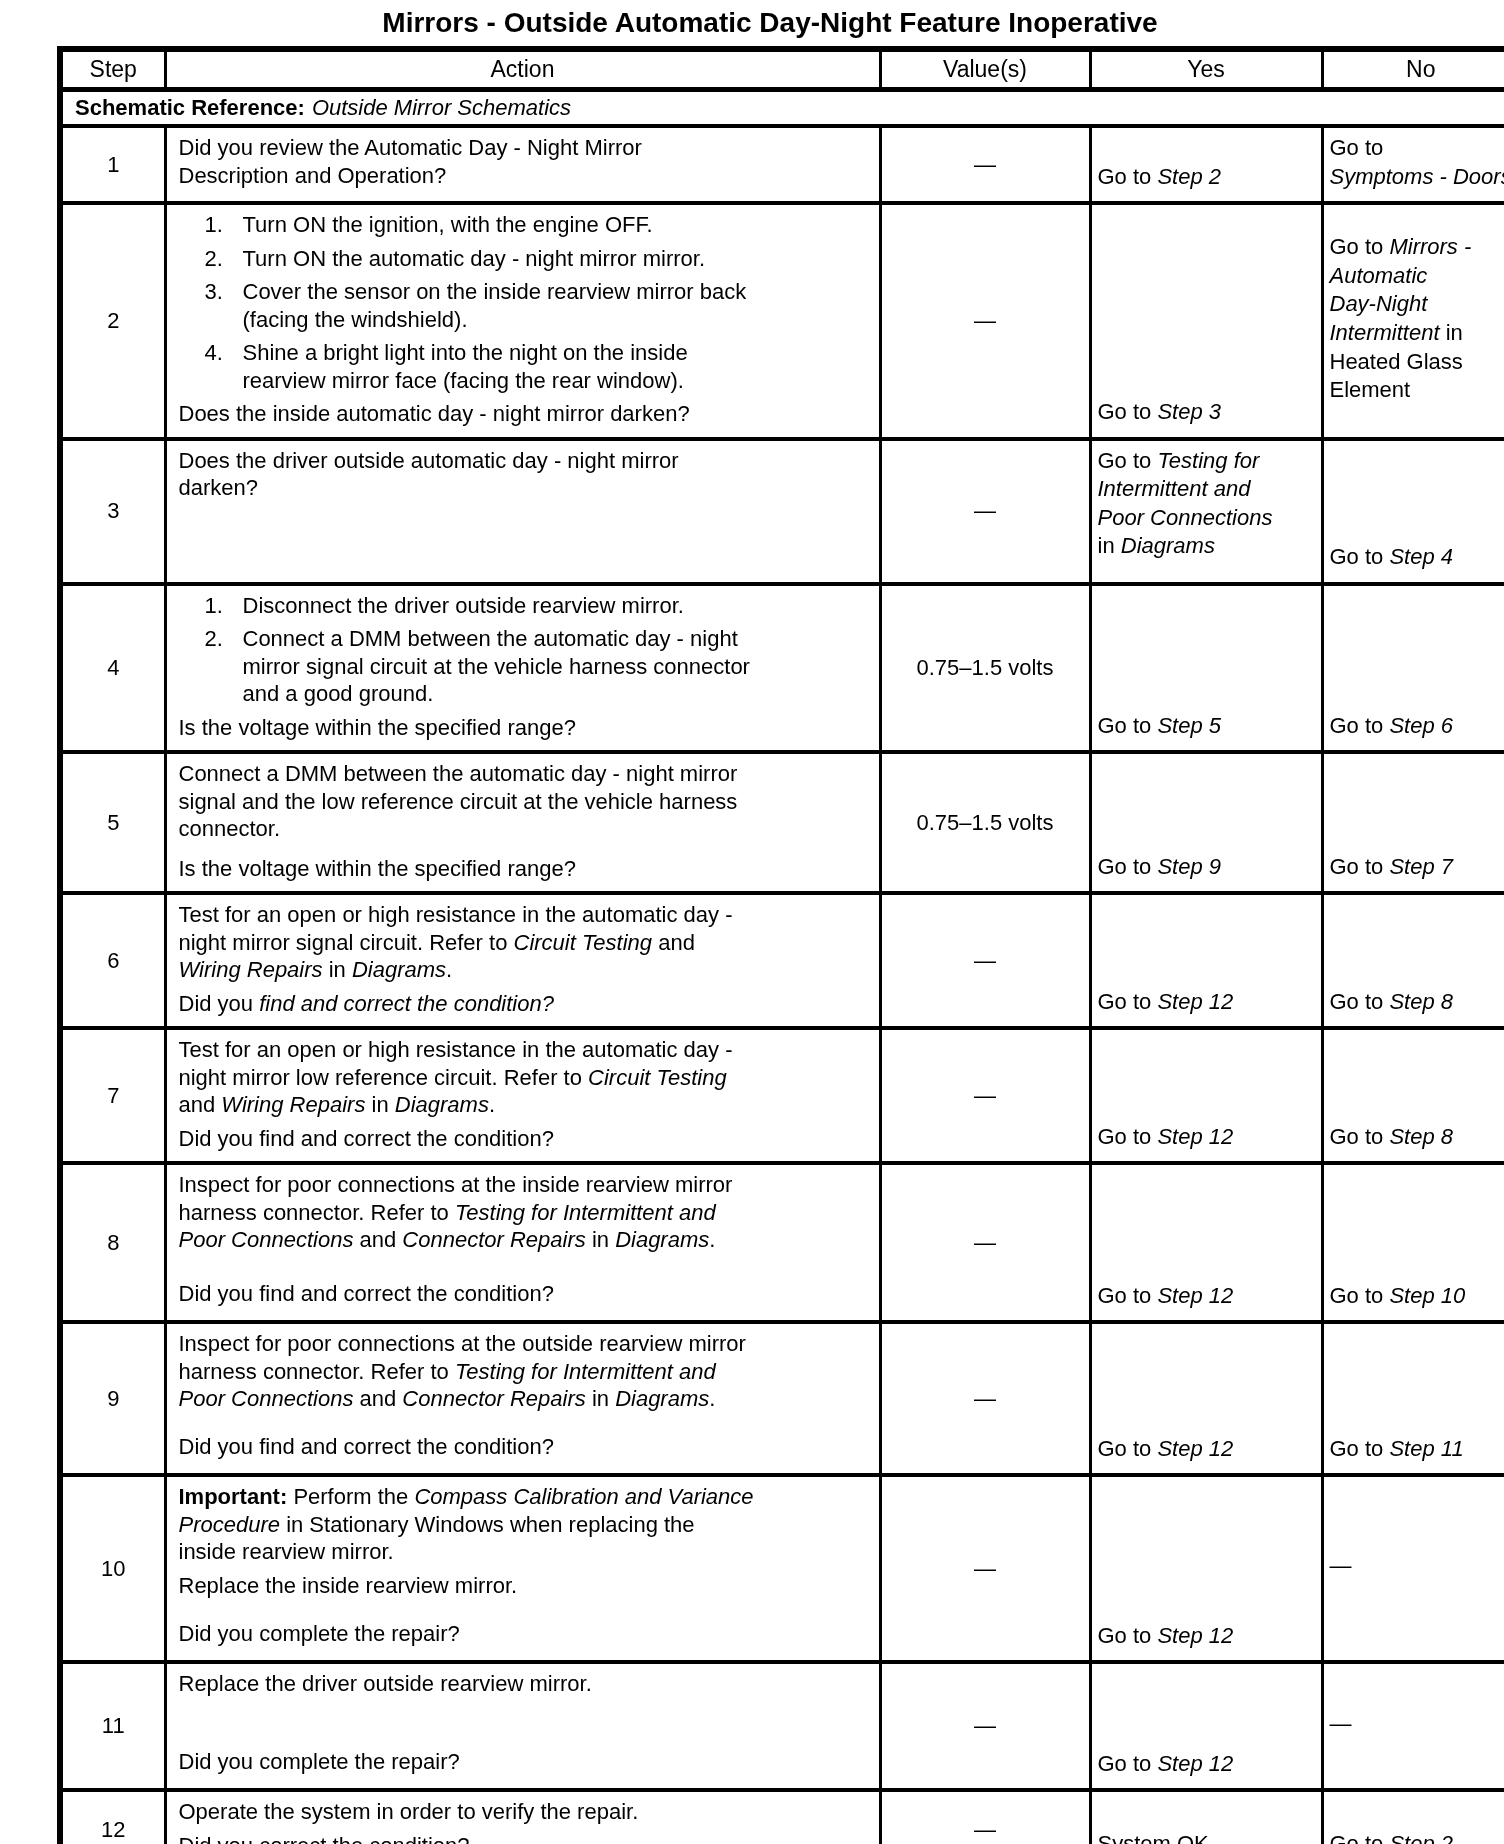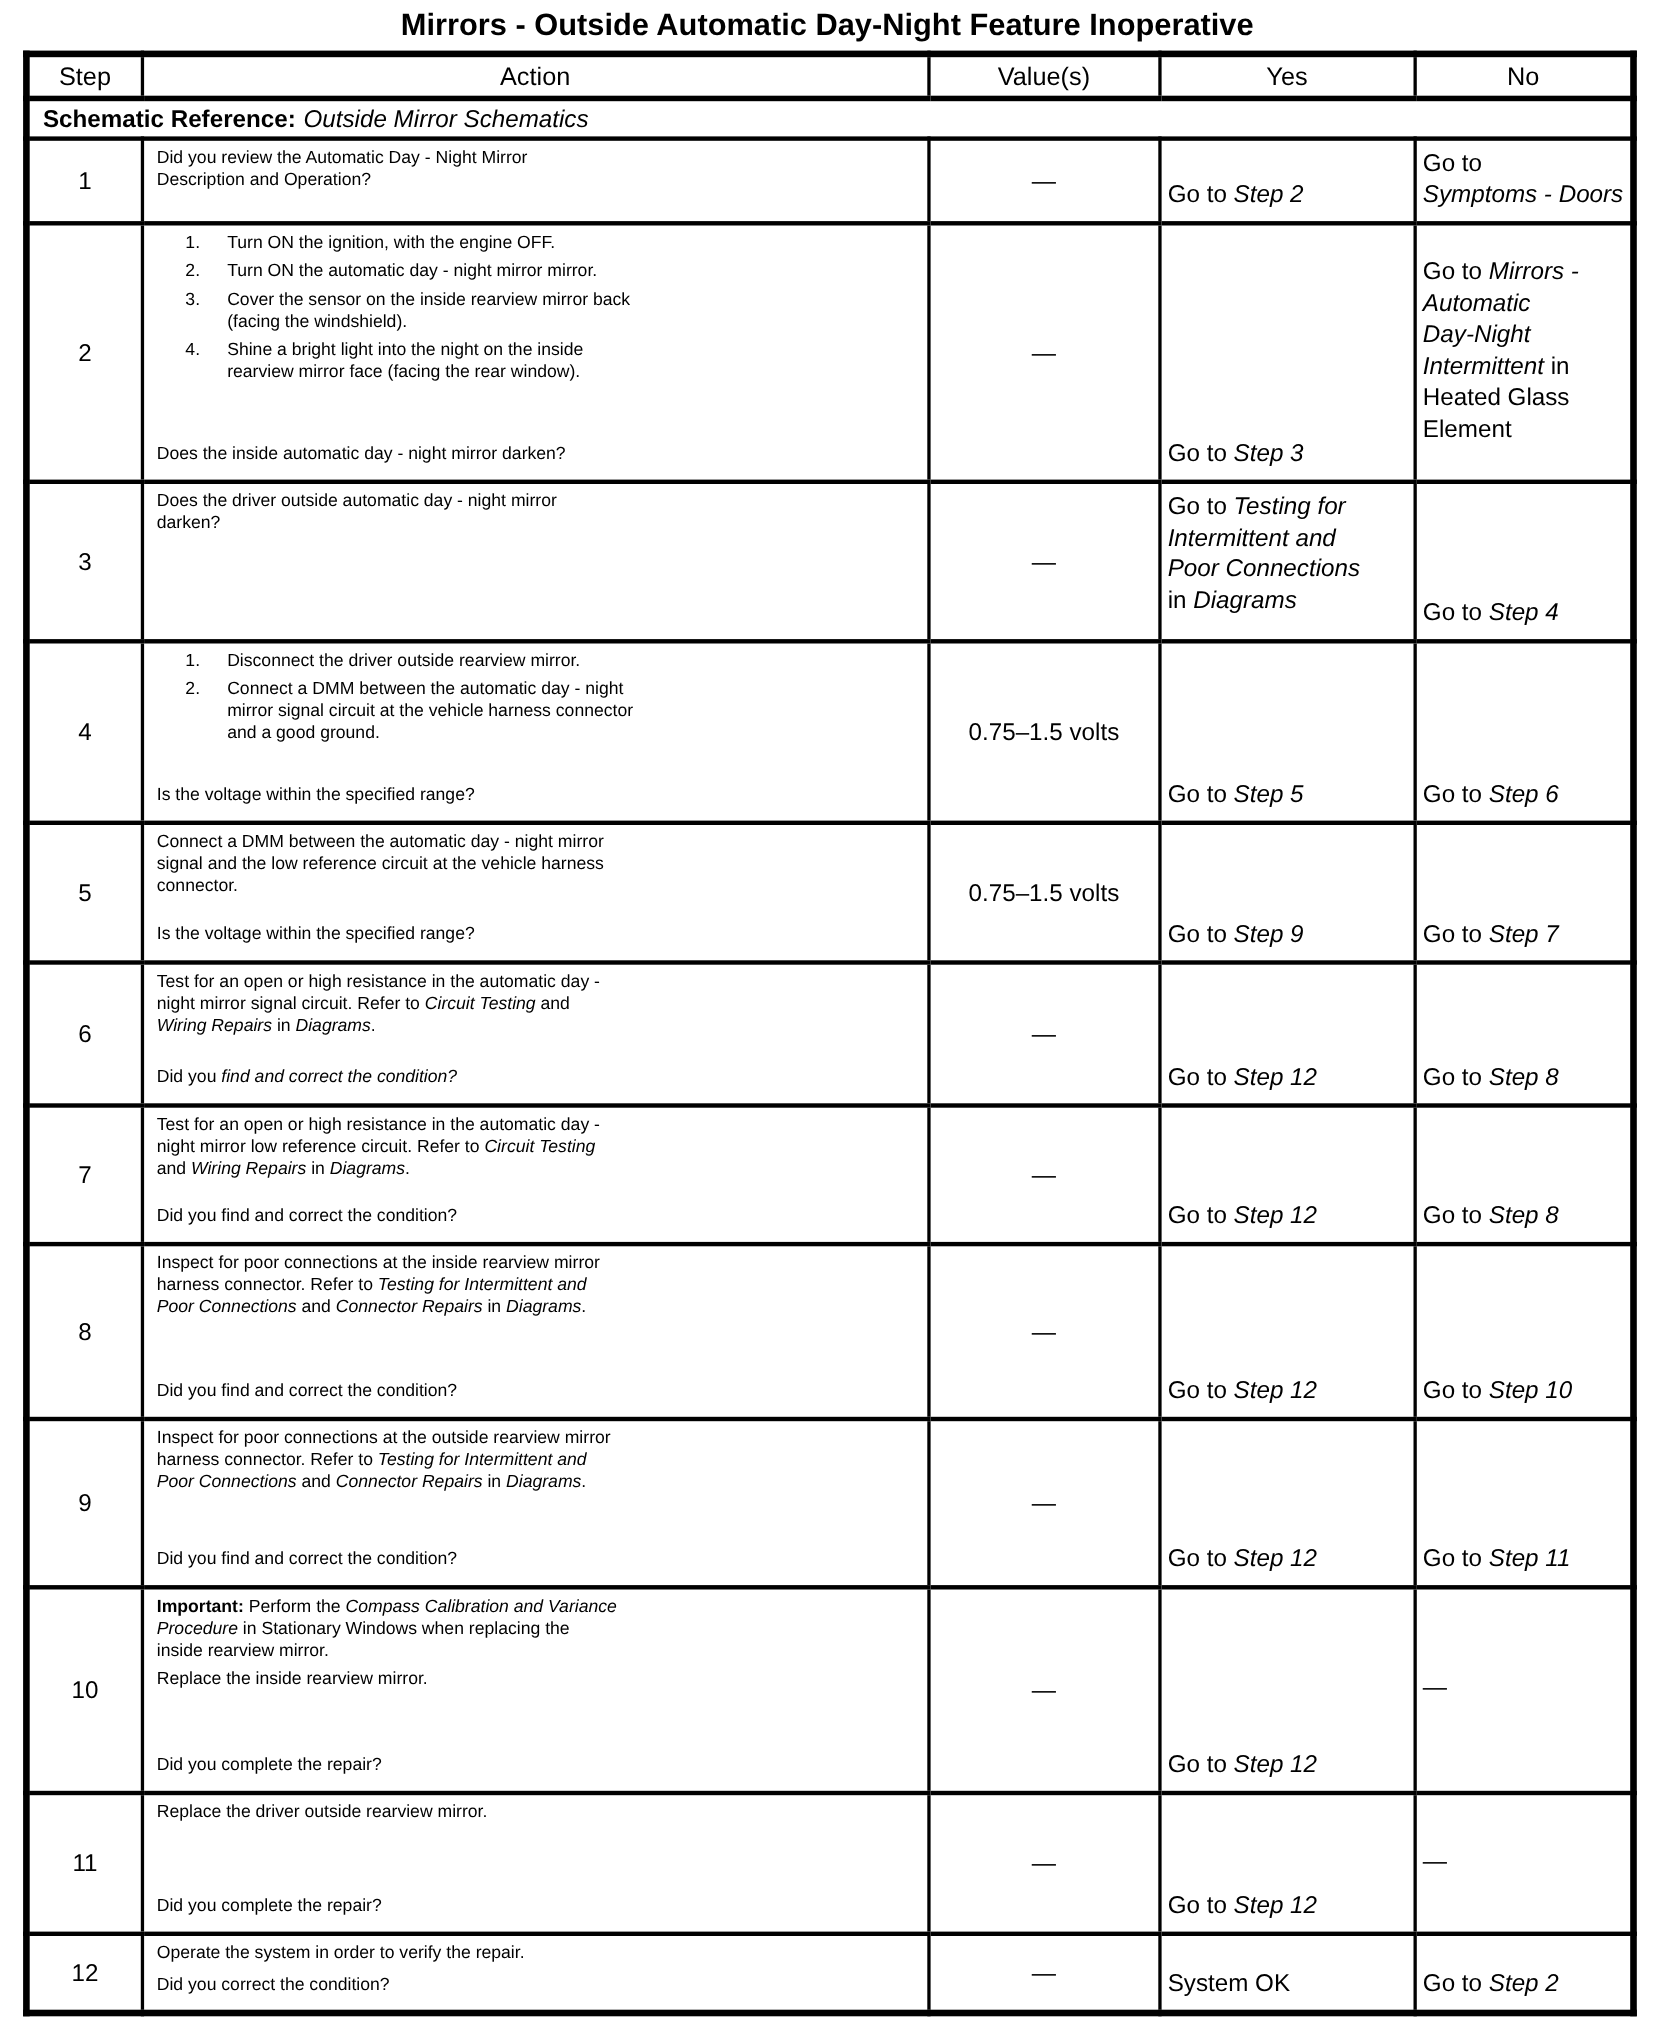--- a/index.html
+++ b/index.html
@@ -1,19 +1,19 @@
 <!DOCTYPE html>
 <html><head>
 <meta charset="utf-8">
 <style>
   html, body { margin: 0; padding: 0; background: #ffffff; }
   .page {
     width: 1504px; height: 1844px; background: #ffffff;
     font-family: "Liberation Sans", sans-serif; color: #000;
-    position: relative; box-sizing: border-box; overflow: hidden;
+    position: relative; box-sizing: border-box; overflow: hidden; padding-left: 36px;
   }
   .title {
     margin: 0; padding-top: 7px; text-align: center;
     font-size: 28px; font-weight: 700; letter-spacing: 0px;
   }
   table.diag {
     border-collapse: collapse; table-layout: fixed;
     width: 1461px; margin: 7px 0 0 21px;
     border: 6px solid #000;
   }
@@ -32,21 +32,21 @@
     padding: 2px 6px 2px 12px; text-align: left; vertical-align: middle;
   }
   td.schem .i { margin-left: 7px; }
   .b { font-weight: 700; }
   .i { font-style: italic; }
   td.step { text-align: center; vertical-align: middle; font-size: 22px; }
   td.action { padding: 0; vertical-align: top; }
   .af {
     display: flex; flex-direction: column; box-sizing: border-box;
     padding: 6px 10px 9px 12px; gap: 6px;
-    font-size: 16px; line-height: 1.25;
+    font-size: 22px; line-height: 1.25;
   }
   .blk.item { display: flex; margin-left: 26px; }
   .num { flex: none; width: 38px; }
   .itx { flex: 1; }
   .blk.q { margin-top: auto; }
   td.value { text-align: center; vertical-align: middle; font-size: 22px; padding: 2px 6px; }
   td.go { text-align: left; font-size: 22px; padding: 6px 6px 10px; line-height: 1.3; }
   .va-bottom { vertical-align: bottom; }
   .va-middle { vertical-align: middle; }
   .va-top { vertical-align: top; }

